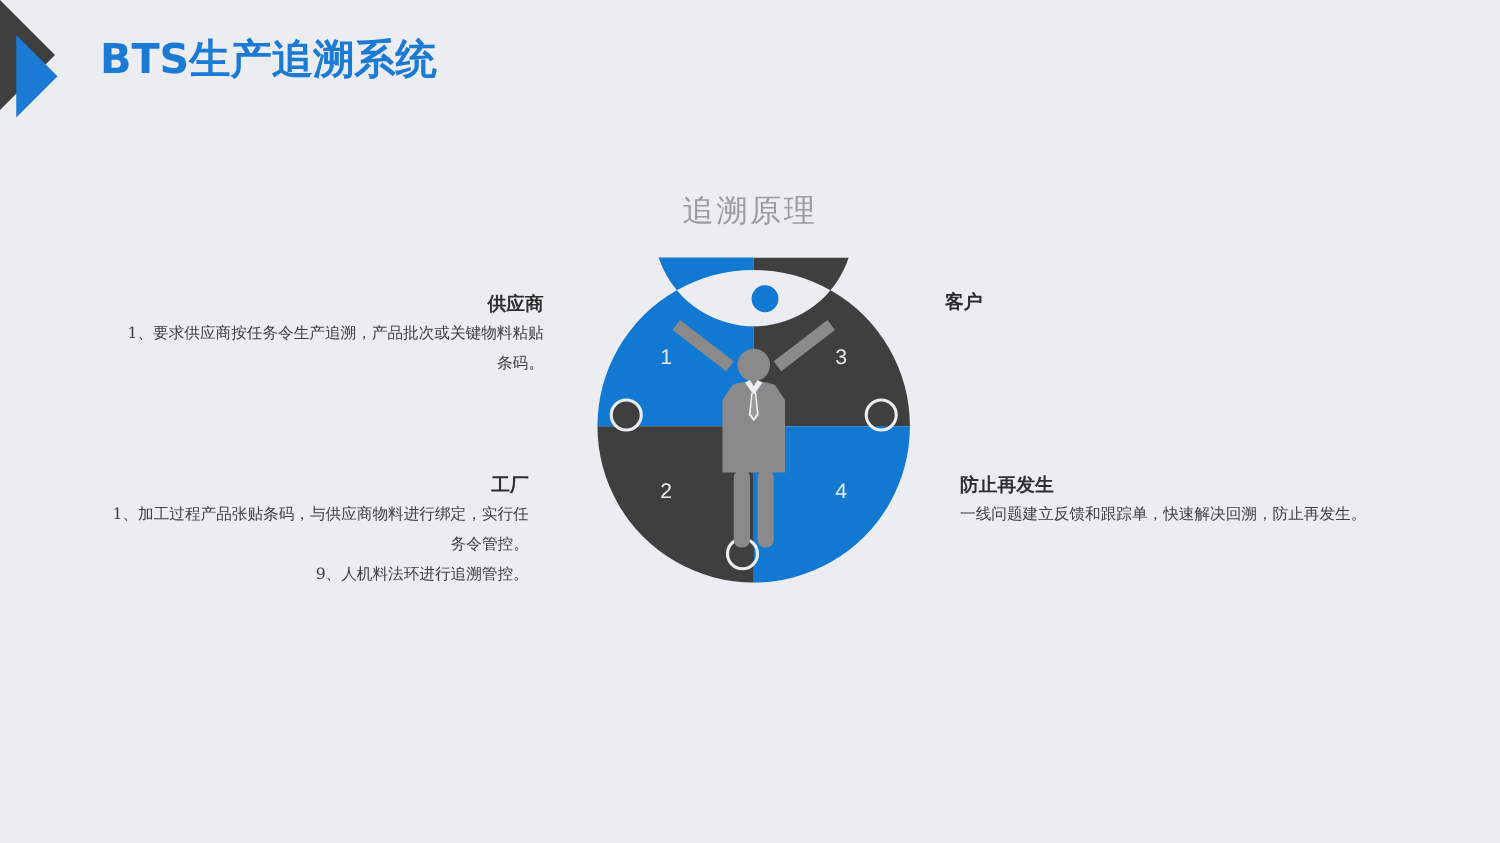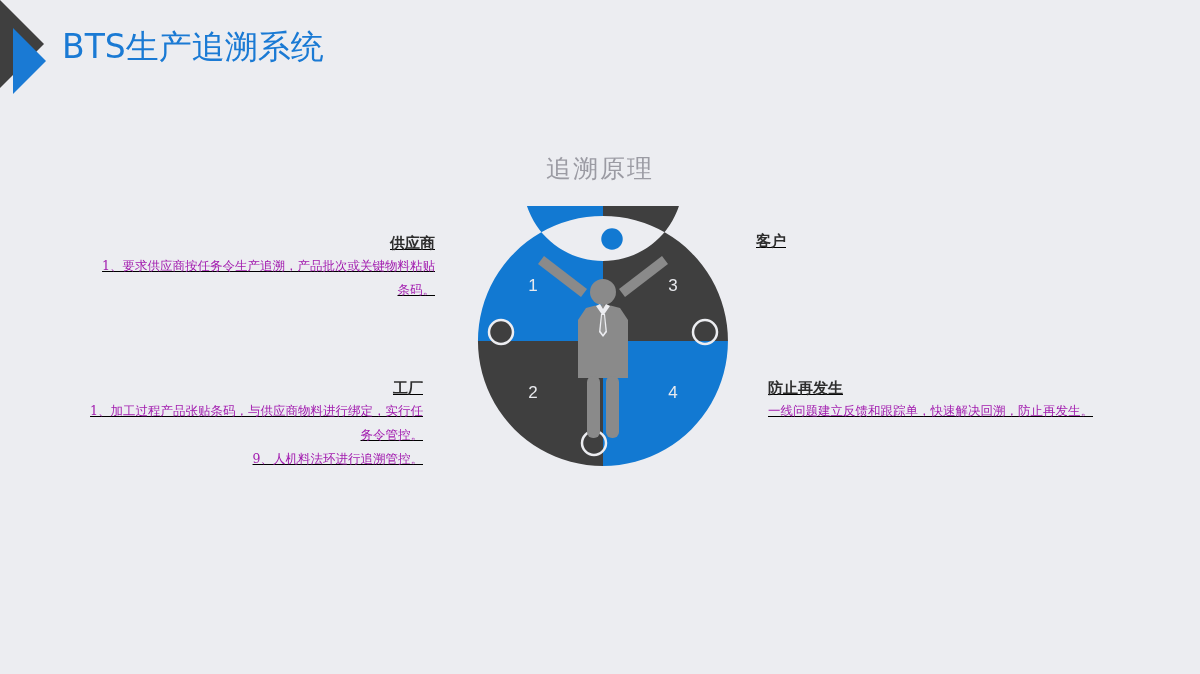--- a/index.html
+++ b/index.html
@@ -23,24 +23,24 @@
     height: 100px;
   }
   .header-mark {
     position: absolute;
     left: 0; top: 0;
     width: 70px;
     height: 100px;
   }
   .header-title {
     position: absolute;
-    left: 62px;
+    left: 80px;
     top: 25px;
     font-size: 33px;
-    font-weight: normal;
+    font-weight: bold;
     color: #1a7ad4;
     letter-spacing: 0px;
     white-space: nowrap;
     font-family: "DejaVu Sans", "Liberation Sans", sans-serif;
   }
 
   
   .slide-title {
     position: absolute;
     left: 0;
@@ -50,32 +50,31 @@
     font-size: 25px;
     color: #9b9ba3;
     letter-spacing: 2px;
     font-family: "DejaVu Serif", "Liberation Serif", serif;
     margin-top: 18px;
   }
 
   
   .block {
     position: absolute;
-    text-decoration: underline;
   }
   .block-heading {
     font-size: 15px;
     font-weight: bold;
     color: #2e2e2e;
     line-height: 22px;
     font-family: "DejaVu Serif", "Liberation Serif", serif;
   }
   .block-body {
     font-size: 12.5px;
-    color: #a21caf;
+    color: #404040;
     line-height: 24px;
     font-family: "DejaVu Serif", "Liberation Serif", serif;
   }
   .block-body p { margin: 0; }
 
   .block-left { width: 345px; text-align: right; }
   .block-right { width: 330px; text-align: left; }
 
   #block-supplier { left: 90px;  top: 232px; }
   #block-factory  { left: 78px;  top: 377px; }

